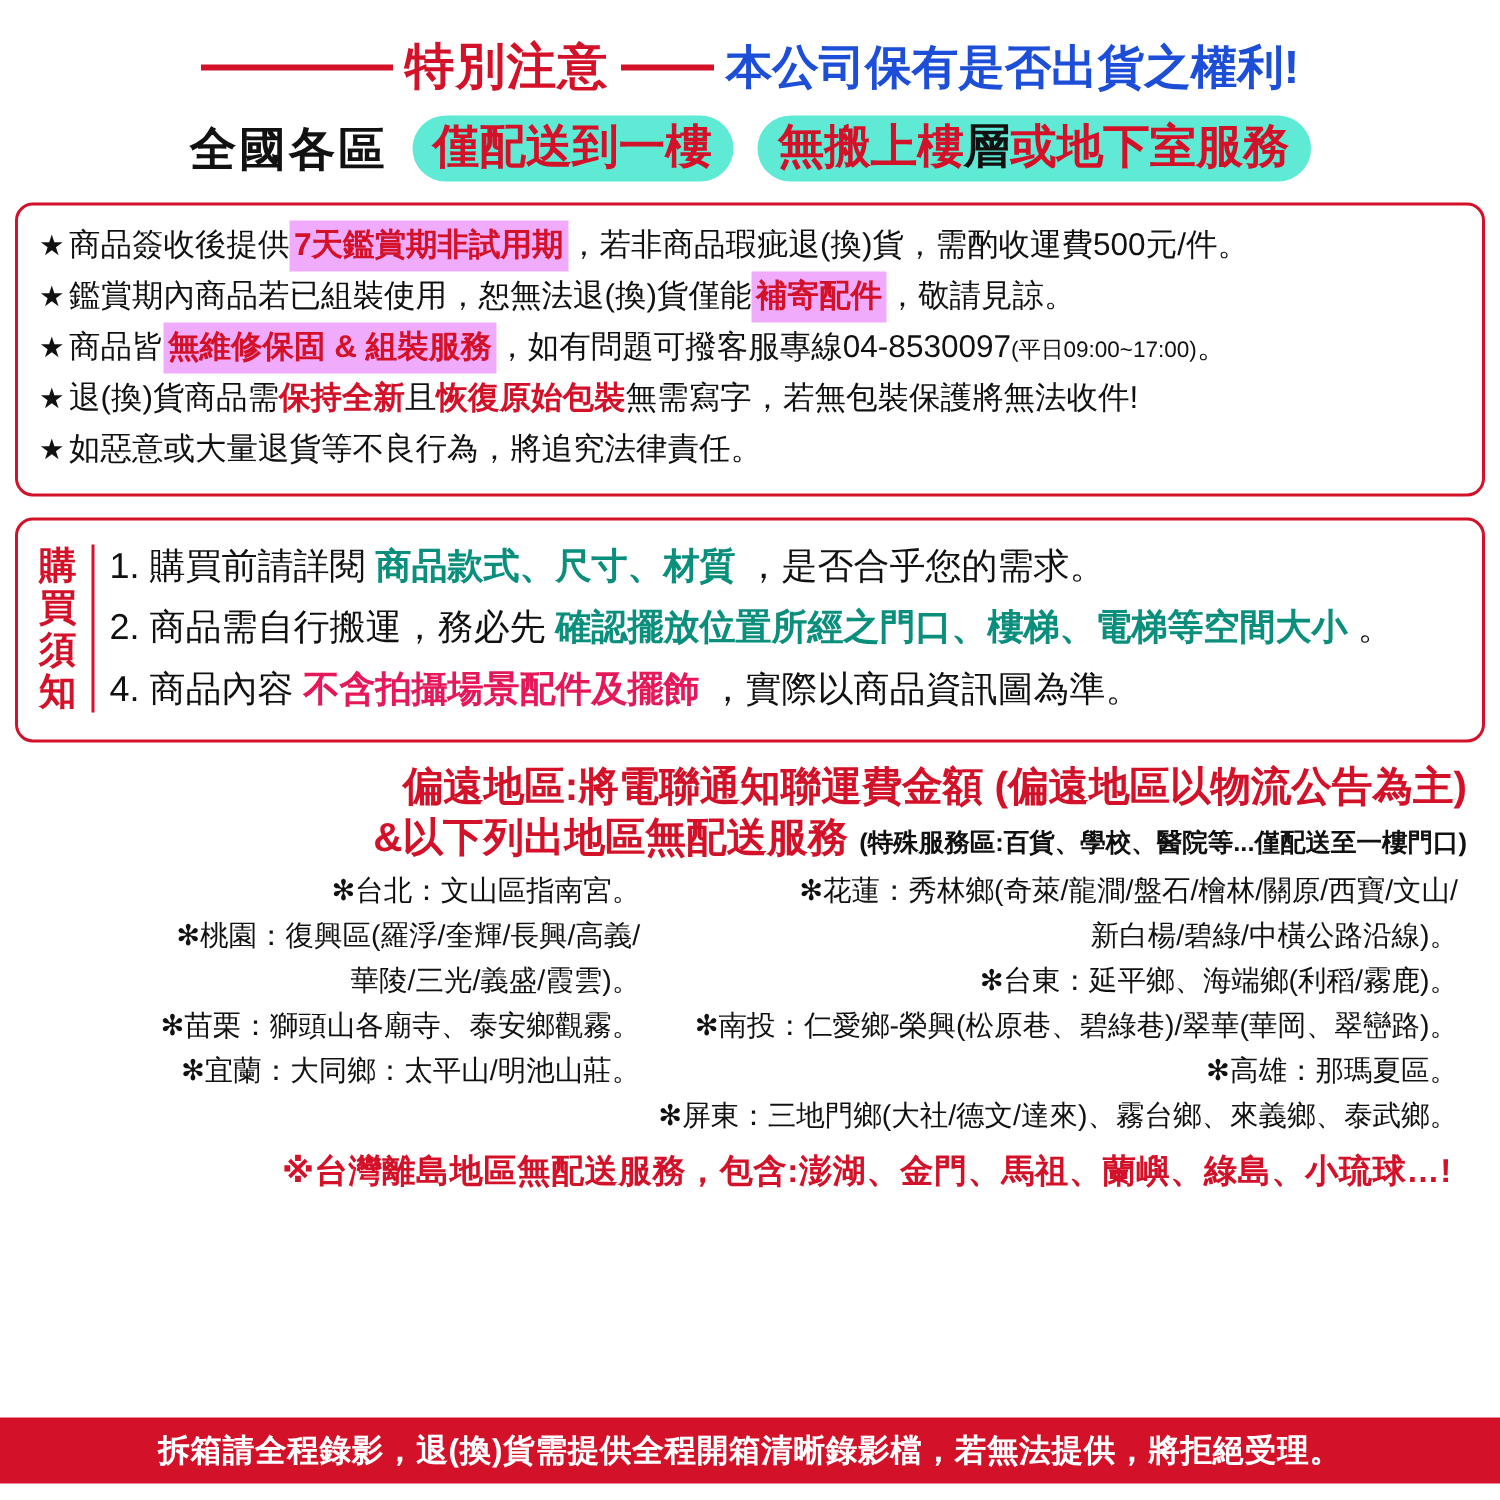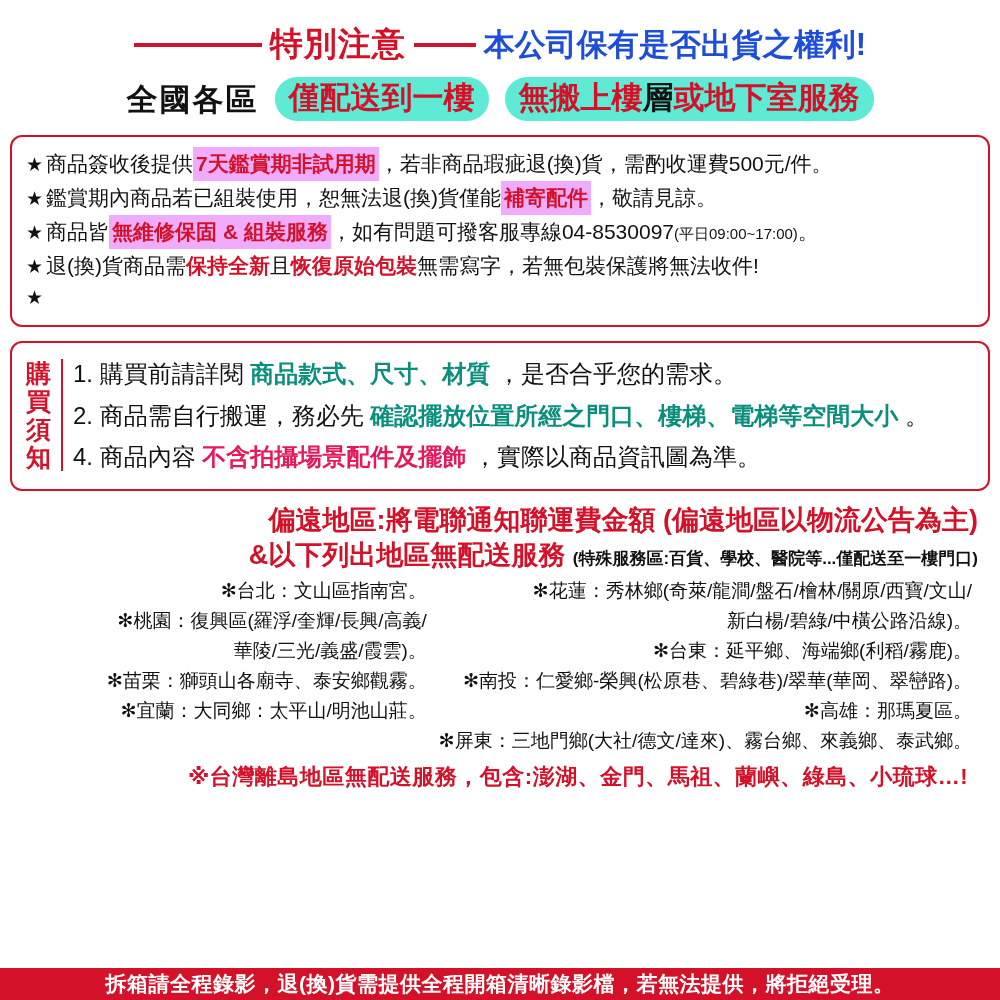--- a/index.html
+++ b/index.html
@@ -183,22 +183,22 @@
     color: #d3122a;
     white-space: nowrap;
     letter-spacing: 0.5px;
   }
 
   
   .footer {
     position: absolute;
     left: 0;
     right: 0;
-    bottom: 0;
-    height: 32px;
+    bottom: 11px;
+    height: 44px;
     background: #d3122a;
     color: #ffffff;
     font-size: 21px;
     font-weight: bold;
     display: flex;
     align-items: center;
     justify-content: center;
     letter-spacing: 0.5px;
     white-space: nowrap;
   }
@@ -250,20 +250,21 @@
       <span class="star">★</span>
       <span>退(換)貨商品需</span>
       <span class="red">保持全新</span>
       <span>且</span>
       <span class="red">恢復原始包裝</span>
       <span>無需寫字，若無包裝保護將無法收件!</span>
     </div>
 
     <div class="star-row">
       <span class="star">★</span>
+      <span>如惡意或大量退貨等不良行為，將追究法律責任。</span>
     </div>
 
   </div>
 
   <div class="noticebox">
     <div class="notice-label">
       <span>購</span>
       <span>買</span>
       <span>須</span>
       <span>知</span>

